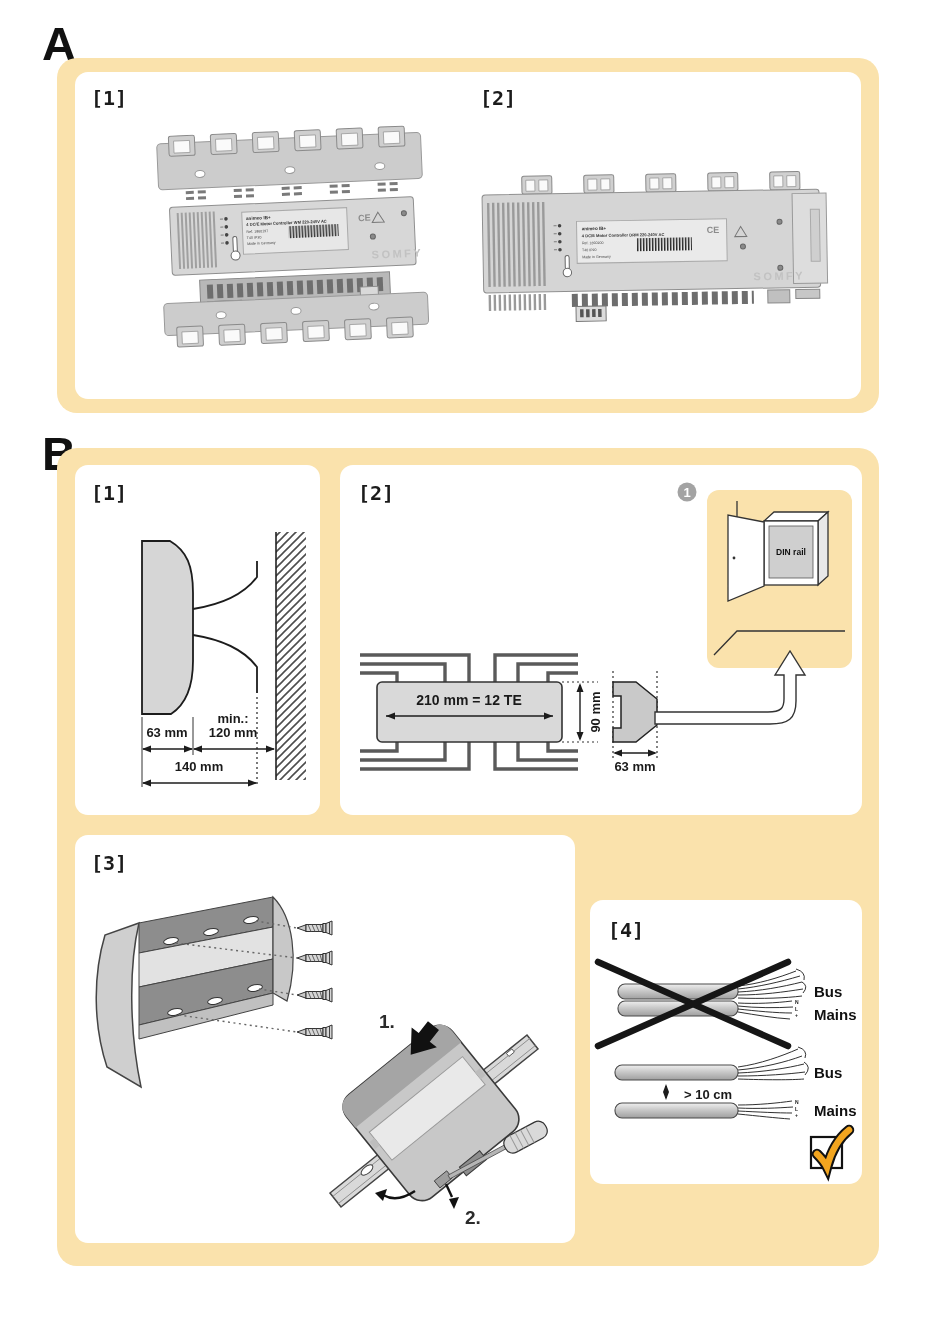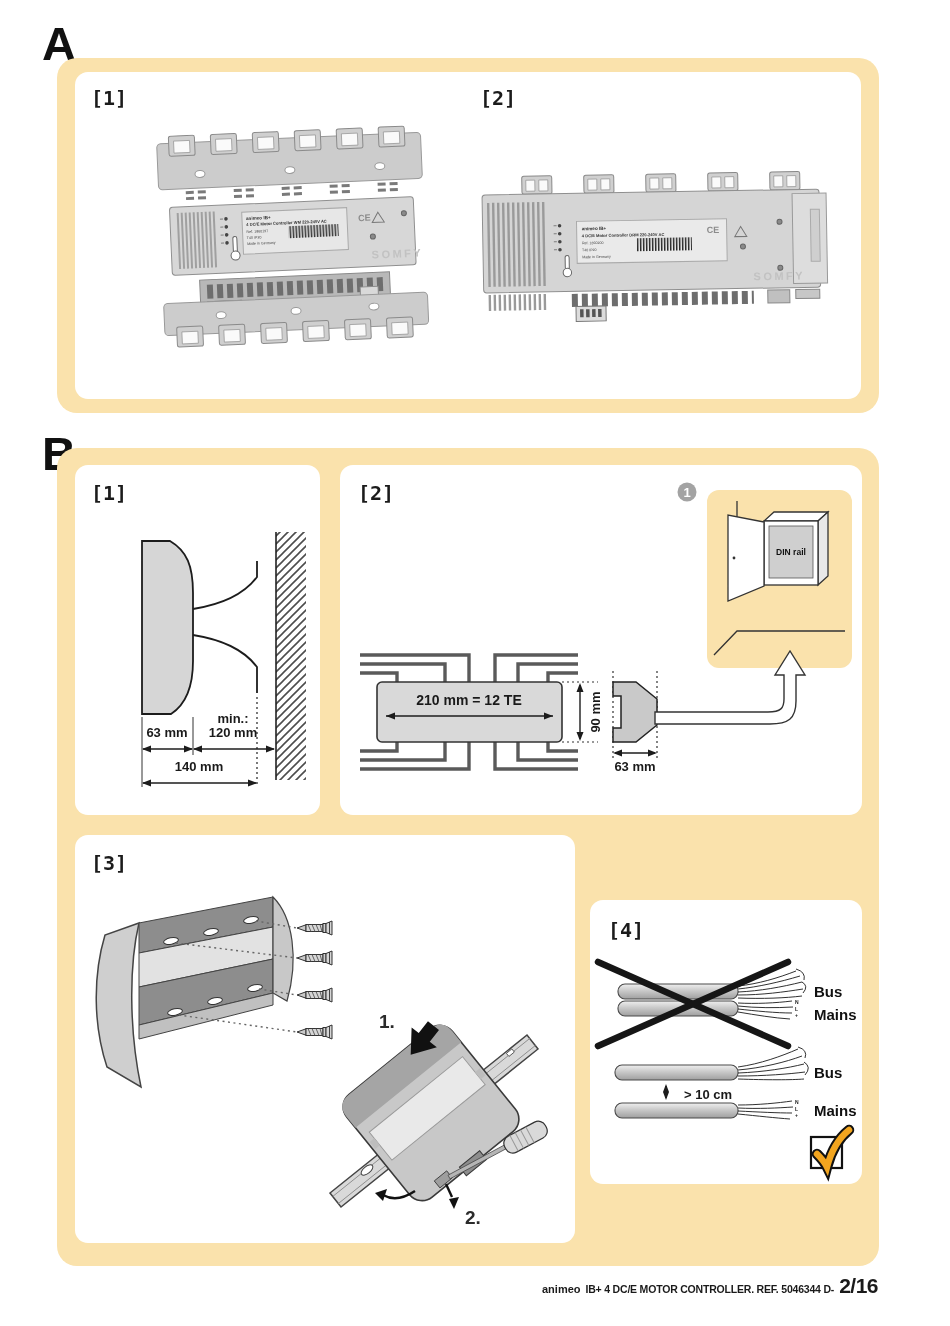--- a/index.html
+++ b/index.html
@@ -431,19 +431,14 @@
         </g>
       </g>
       <g>
         <rect x="221" y="237" width="31" height="31" fill="#fff" stroke="#111" stroke-width="2.2"></rect>
         <path d="M227,254 C232,259 235,263 237,267 C241,252 249,238 259,230" fill="none" stroke="#111" stroke-width="10.5" stroke-linecap="round"></path>
         <path d="M227,254 C232,259 235,263 237,267 C241,252 249,238 259,230" fill="none" stroke="#F2A51F" stroke-width="6.5" stroke-linecap="round"></path>
       </g>
     </svg>
   </div>
 
-  <div class="footer">
-    <span class="f-brand">animeo</span>
-    <span class="f-text">IB+ 4 DC/E MOTOR CONTROLLER. REF. 5046344 D-</span>
-    <span class="f-page">2/16</span>
-  </div>
 
 </div>
 
 </body></html>

